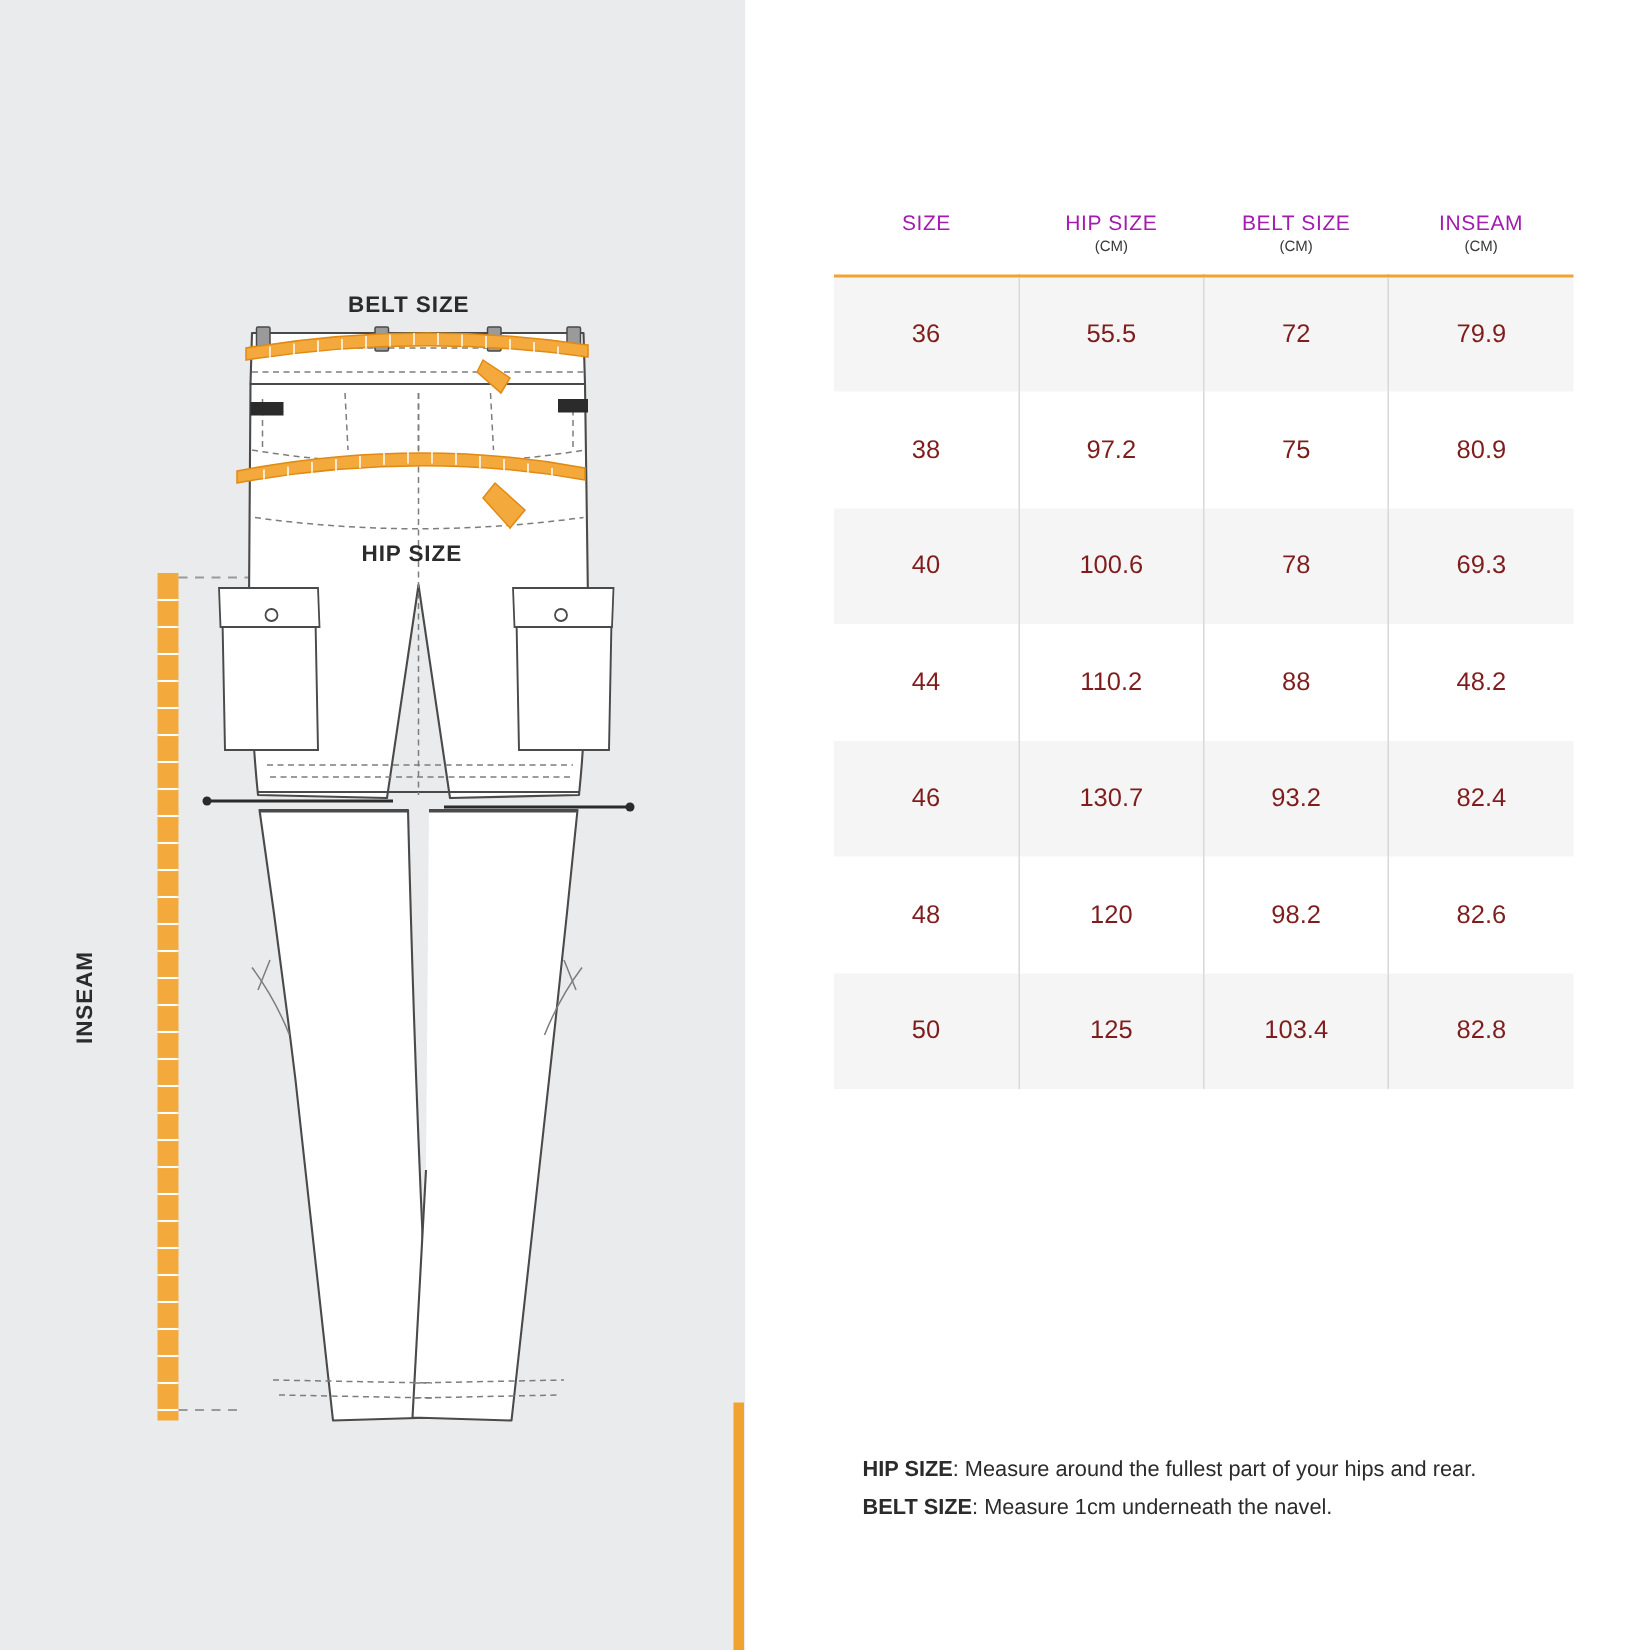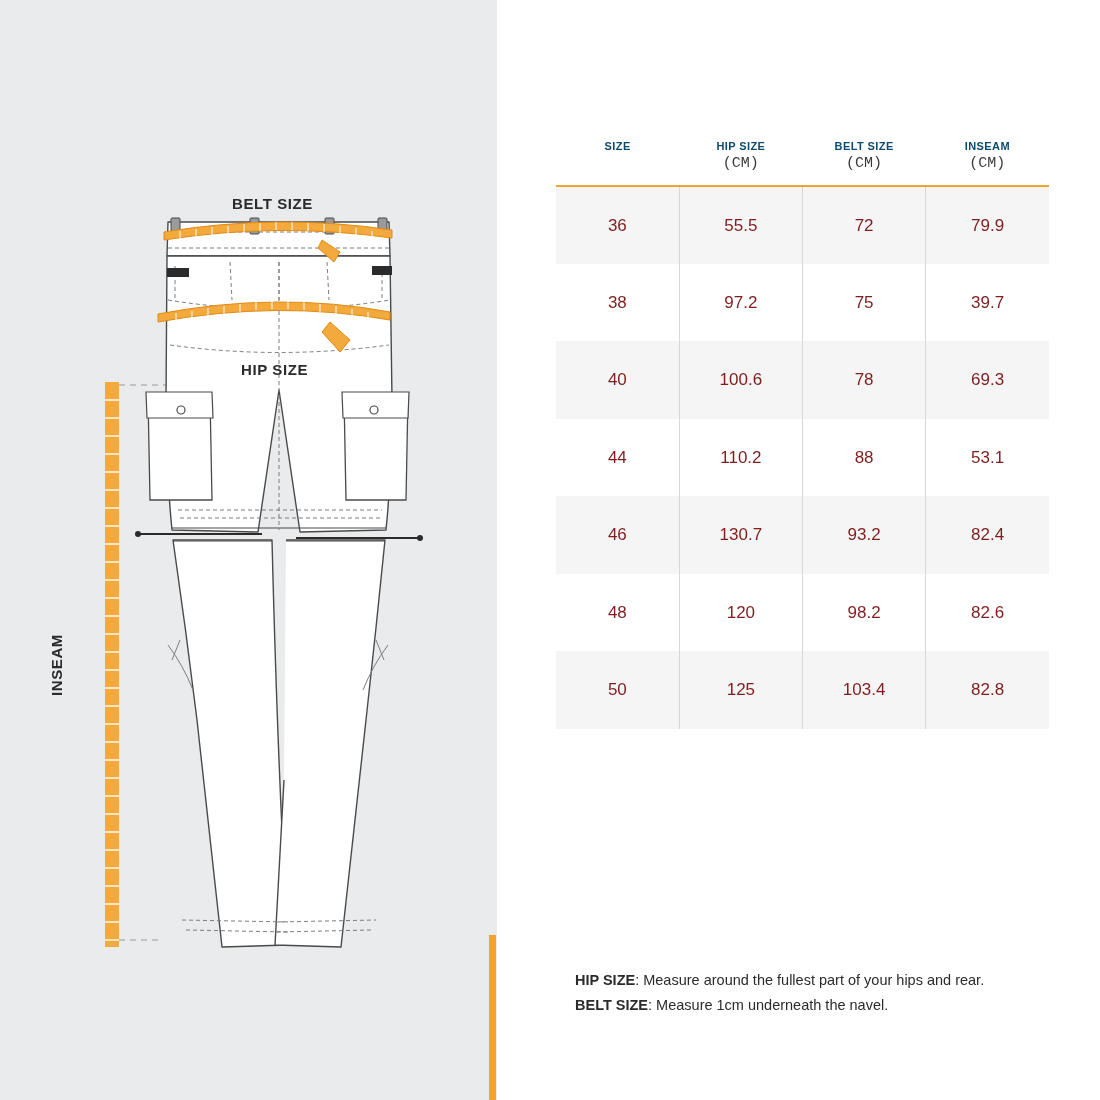--- a/index.html
+++ b/index.html
@@ -71,34 +71,33 @@
   table.size-table {
     border-collapse: collapse;
     width: 493px;
     table-layout: fixed;
   }
   table.size-table th {
     padding: 0 0 12px 0;
     vertical-align: top;
   }
   .th-main {
-    font-size: 11px;
-    font-weight: bold;
-    color: #0c4a6e;
+    font-size: 14px;
+    font-weight: normal;
+    color: #a21caf;
     letter-spacing: .4px;
     display: block;
     line-height: 1.25;
   }
   .th-unit {
-    font-size: 15px;
+    font-size: 10px;
     font-weight: normal;
     color: #3a3a3a;
     display: block;
     line-height: 1.3;
-    font-family: Liberation Mono, monospace;
   }
   table.size-table thead tr {
     border-bottom: 2px solid #f0a330;
   }
   table.size-table td {
     text-align: center;
     font-size: 17px;
     color: #7f1d1d;
     height: 77.5px;
     vertical-align: middle;
@@ -314,33 +313,33 @@
           <tr>
             <td>36</td>
             <td>55.5</td>
             <td>72</td>
             <td>79.9</td>
           </tr>
           <tr>
             <td>38</td>
             <td>97.2</td>
             <td>75</td>
-            <td>39.7</td>
+            <td>80.9</td>
           </tr>
           <tr>
             <td>40</td>
             <td>100.6</td>
             <td>78</td>
             <td>69.3</td>
           </tr>
           <tr>
             <td>44</td>
             <td>110.2</td>
             <td>88</td>
-            <td>53.1</td>
+            <td>48.2</td>
           </tr>
           <tr>
             <td>46</td>
             <td>130.7</td>
             <td>93.2</td>
             <td>82.4</td>
           </tr>
           <tr>
             <td>48</td>
             <td>120</td>

